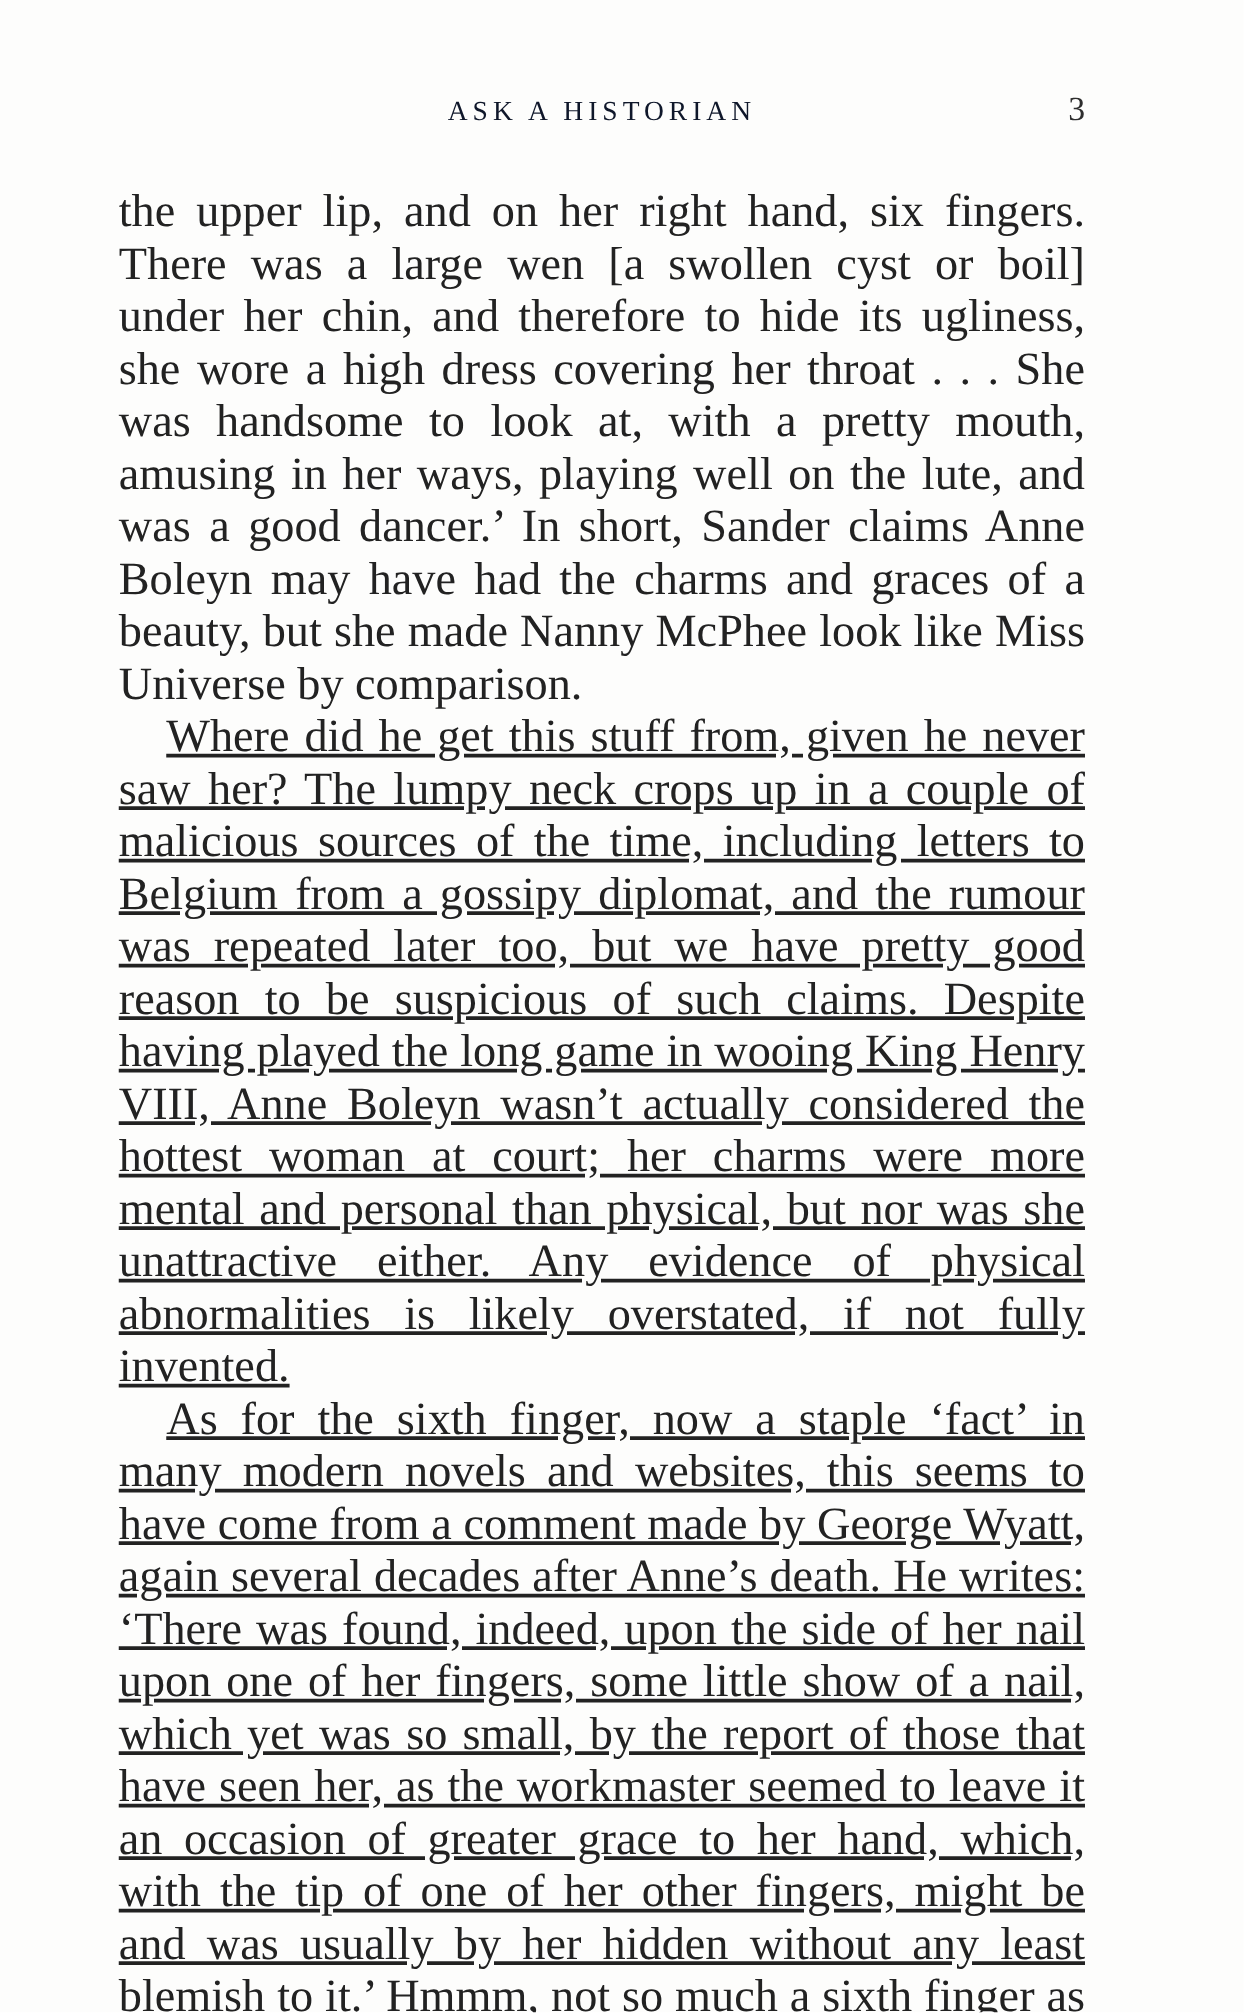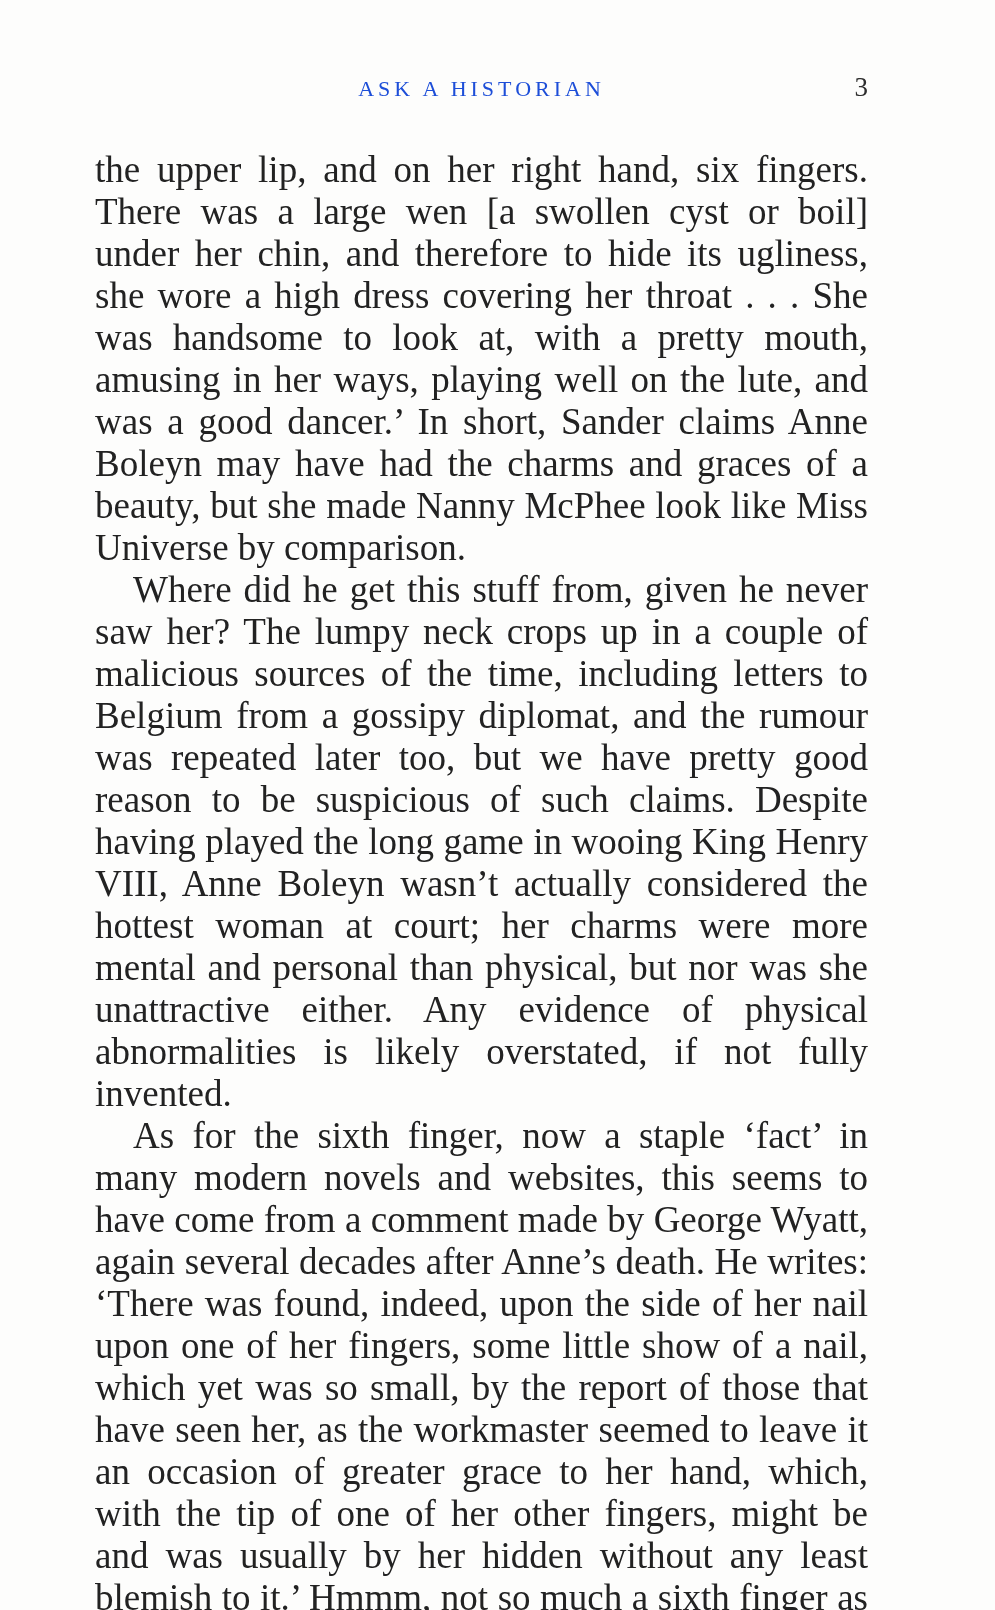--- a/index.html
+++ b/index.html
@@ -25,41 +25,42 @@
     margin-bottom: 46px;
   }
   .running-header .spacer {
     
   }
   .header-title {
     grid-column: 2;
     text-align: center;
     font-size: 22px;
     letter-spacing: 4px;
-    color: #1d4ed8;
+    color: #0f172a;
     white-space: nowrap;
   }
   .page-number {
     grid-column: 3;
     text-align: right;
     font-size: 27px;
     color: #2e2e2e;
   }
   .text-block {
     font-size: 37px;
     line-height: 42px;
     text-align: justify;
     text-justify: inter-word;
   }
   .text-block p {
     margin: 0;
     padding: 0;
   }
   .text-block p.indented {
     text-indent: 38px;
+    text-decoration: underline;
   }
 </style>
 </head>
 <body>
 
 <div class="book-page">
 
   <div class="running-header">
     <span class="spacer"></span>
     <span class="header-title">ASK A HISTORIAN</span>

